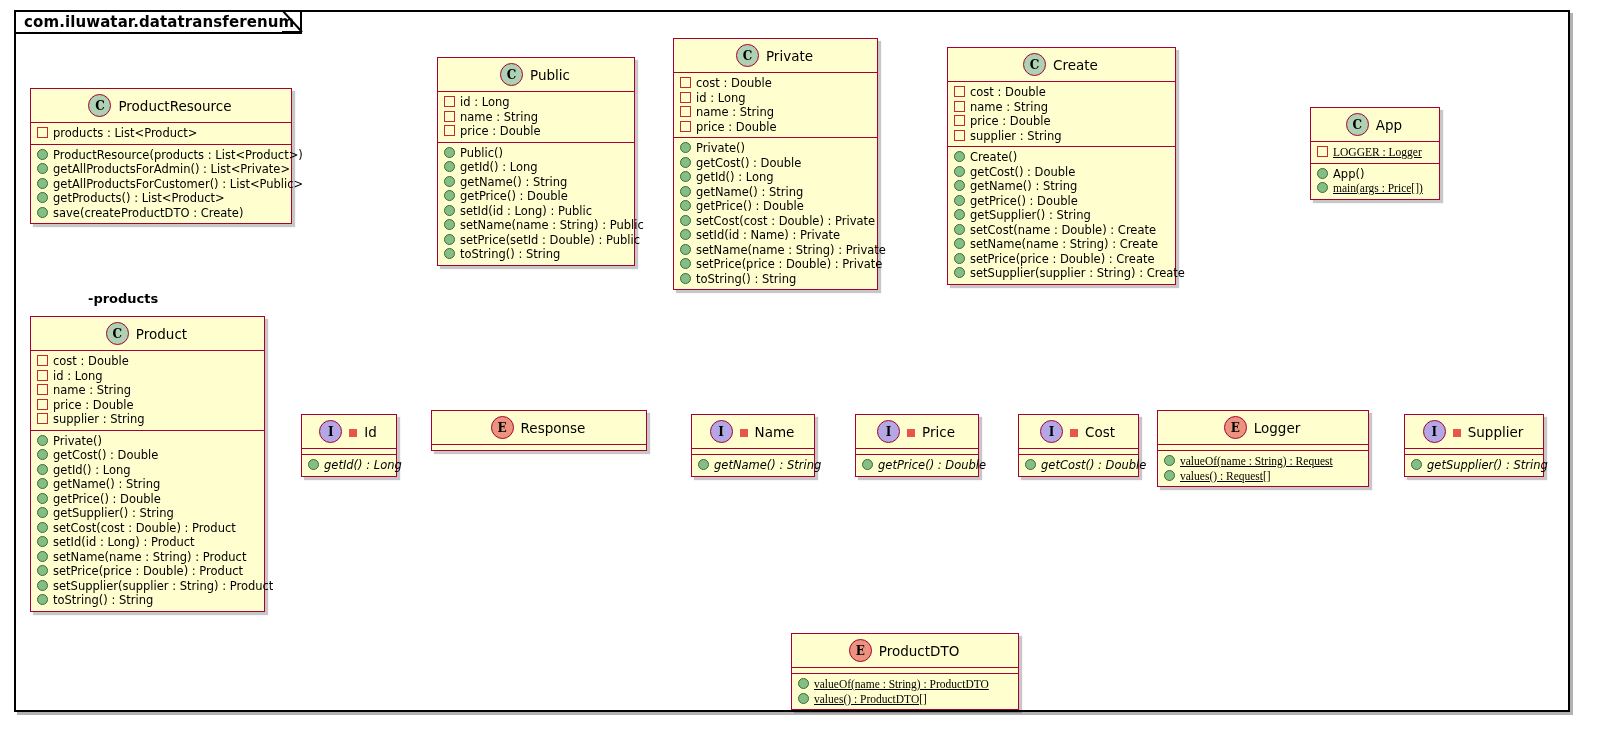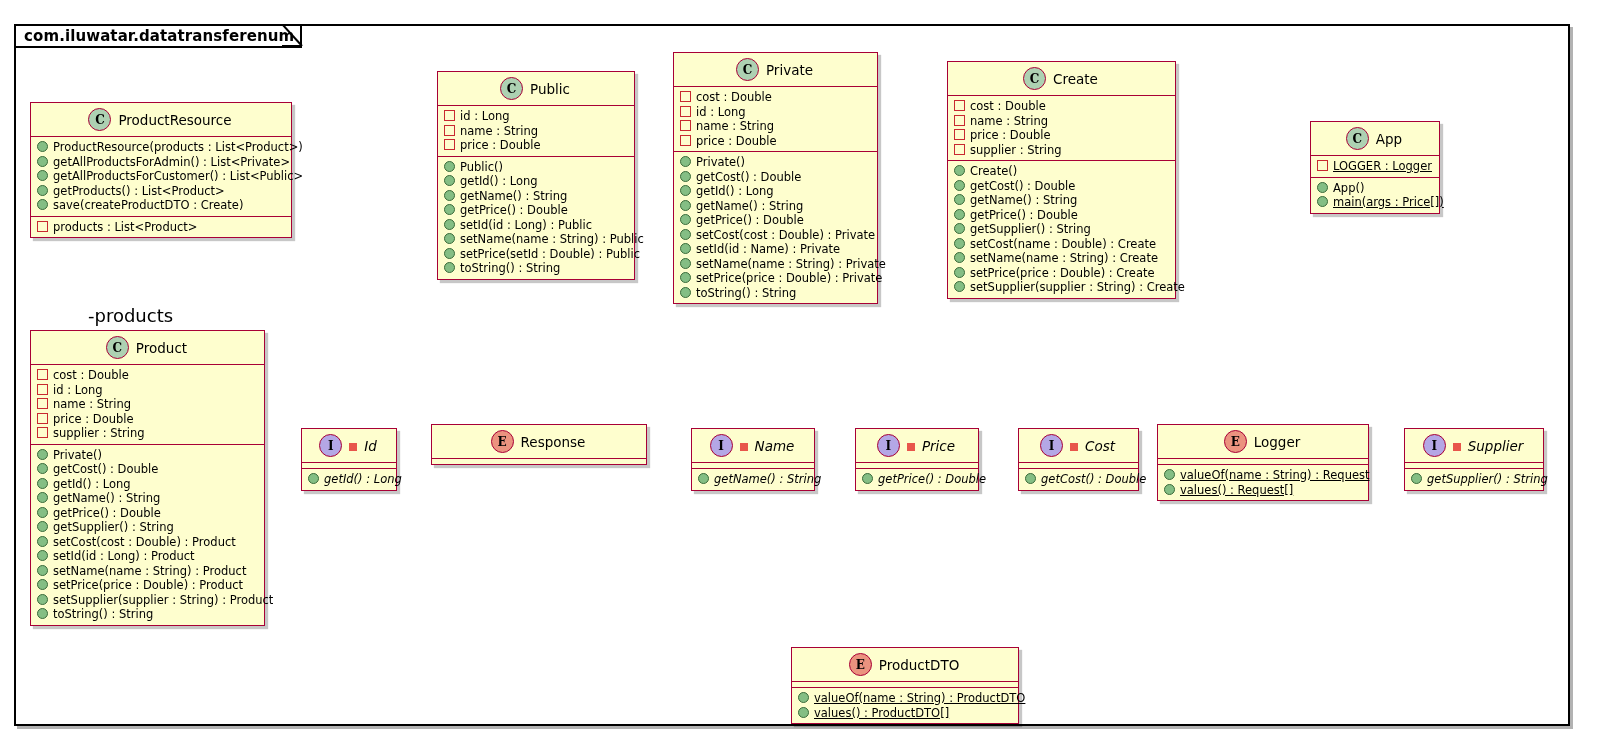--- a/index.html
+++ b/index.html
@@ -1,57 +1,57 @@
 <!DOCTYPE html>
 <html><head>
 <meta charset="utf-8">
 <style>
   html,body{margin:0;padding:0;background:#fff;}
   body{width:1622px;height:750px;font-family:"DejaVu Sans",sans-serif;overflow:hidden;position:relative;}
-  #canvas{position:absolute;left:0;top:14px;width:1622px;height:693px;}
+  #canvas{position:absolute;left:0;top:0;width:1622px;height:693px;}
   svg.wires{position:absolute;left:0;top:0;width:1622px;height:750px;pointer-events:none;}
 
   
   .pkg{position:absolute;left:14px;top:10px;width:1556px;height:702px;border:2px solid #000;
        background:#fff;box-sizing:border-box;box-shadow:3px 3px 0 rgba(0,0,0,.30);}
   .pkg-tab{position:absolute;left:14px;top:10px;height:24px;border:2px solid #000;background:#fff;
            box-sizing:border-box;padding:0 6px 0 8px;display:flex;align-items:center;}
   .pkg-tab-name{font-weight:bold;font-size:15px;color:#000;white-space:nowrap;letter-spacing:.1px;}
   .pkg-tab-fold{position:absolute;left:282px;top:10px;width:22px;height:24px;}
 
   
   .node{position:absolute;background:#FEFECE;border:1px solid #A80036;box-sizing:border-box;
         box-shadow:3px 3px 1px rgba(0,0,0,.22);}
   .node .hdr{display:flex;align-items:center;justify-content:center;gap:7px;
              padding:5px 12px 5px 10px;border-bottom:1px solid #A80036;}
   .node .title{font-size:13.5px;color:#000;white-space:nowrap;}
-  .node.iface .title{font-style:italic;}
+  .node.iface .title{}
   .node .sec{border-bottom:1px solid #A80036;padding:3px 6px 3px 6px;}
   .node .sec:last-child{border-bottom:none;}
   .node .sec.empty{height:5px;padding:0;}
   .row{display:flex;align-items:baseline;gap:5px;font-size:11.5px;color:#000;
        line-height:14.5px;white-space:nowrap;}
   .row .txt{white-space:nowrap;}
-  .row.stat .txt{text-decoration:underline;}
+  .row.stat .txt{text-decoration:underline;font-family:Liberation Serif, serif;}
   .node.iface .row .txt{font-style:italic;}
 
   
   .mk{width:9px;height:9px;flex:0 0 9px;position:relative;top:1px;}
   .mk.priv{border:1.3px solid #C82930;background:#FEFECE;}
   .mk.pub{border-radius:50%;background:#84BE84;border:1px solid #3A6B3A;}
 
   
   .badge{width:21px;height:21px;border-radius:50%;display:flex;align-items:center;justify-content:center;
          font-size:12px;font-weight:bold;font-family:"DejaVu Serif",serif;flex:0 0 21px;}
   .badge.c{background:#ADD1B2;border:1.4px solid #A80036;color:#000;}
   .badge.e{background:#EB937F;border:1.4px solid #A80036;color:#000;}
   .badge.i{background:#B4A7E5;border:1.4px solid #A80036;color:#000;}
   .ifmark{width:8px;height:8px;background:#E8564B;flex:0 0 8px;position:relative;top:1px;}
 
-  .edge-label{position:absolute;font-size:18px;color:#000;white-space:nowrap;}
+  .edge-label{position:absolute;font-size:13px;color:#000;white-space:nowrap;font-weight:bold;}
 </style>
 </head>
 <body>
 
 <div id="canvas">
 
   <svg class="wires" viewBox="0 0 1622 750" xmlns="http://www.w3.org/2000/svg">
     <defs>
       <marker id="hollowTri" markerWidth="14" markerHeight="14" refX="11" refY="6" orient="auto" markerUnits="userSpaceOnUse">
         <path d="M1,1 L12,6 L1,11 z" fill="#FEFECE" stroke="#A80036" stroke-width="1.2"></path>
@@ -131,44 +131,44 @@
     <path d="M0,22 L20,22" stroke="#000" stroke-width="2" fill="none"></path>
   </svg>
 
   <div class="node" style="left:30px;top:88px;width:262px;">
     <div class="hdr">
       <span class="badge c">C</span>
       <span class="title">ProductResource</span>
     </div>
     <div class="sec">
       <div class="row">
+          <span class="mk priv"></span>
+          <span class="txt">products : List&lt;Product&gt;</span>
+        </div>
+    </div>
+    <div class="sec">
+      <div class="row">
           <span class="mk pub"></span>
           <span class="txt">ProductResource(products : List&lt;Product&gt;)</span>
         </div>
       <div class="row">
           <span class="mk pub"></span>
           <span class="txt">getAllProductsForAdmin() : List&lt;Private&gt;</span>
         </div>
       <div class="row">
           <span class="mk pub"></span>
           <span class="txt">getAllProductsForCustomer() : List&lt;Public&gt;</span>
         </div>
       <div class="row">
           <span class="mk pub"></span>
           <span class="txt">getProducts() : List&lt;Product&gt;</span>
         </div>
       <div class="row">
           <span class="mk pub"></span>
           <span class="txt">save(createProductDTO : Create)</span>
-        </div>
-    </div>
-    <div class="sec">
-      <div class="row">
-          <span class="mk priv"></span>
-          <span class="txt">products : List&lt;Product&gt;</span>
         </div>
     </div>
   </div>
 
   <div class="edge-label" style="left:88px;top:291px;">-products</div>
 
   <div class="node" style="left:30px;top:316px;width:235px;">
     <div class="hdr">
       <span class="badge c">C</span>
       <span class="title">Product</span>

